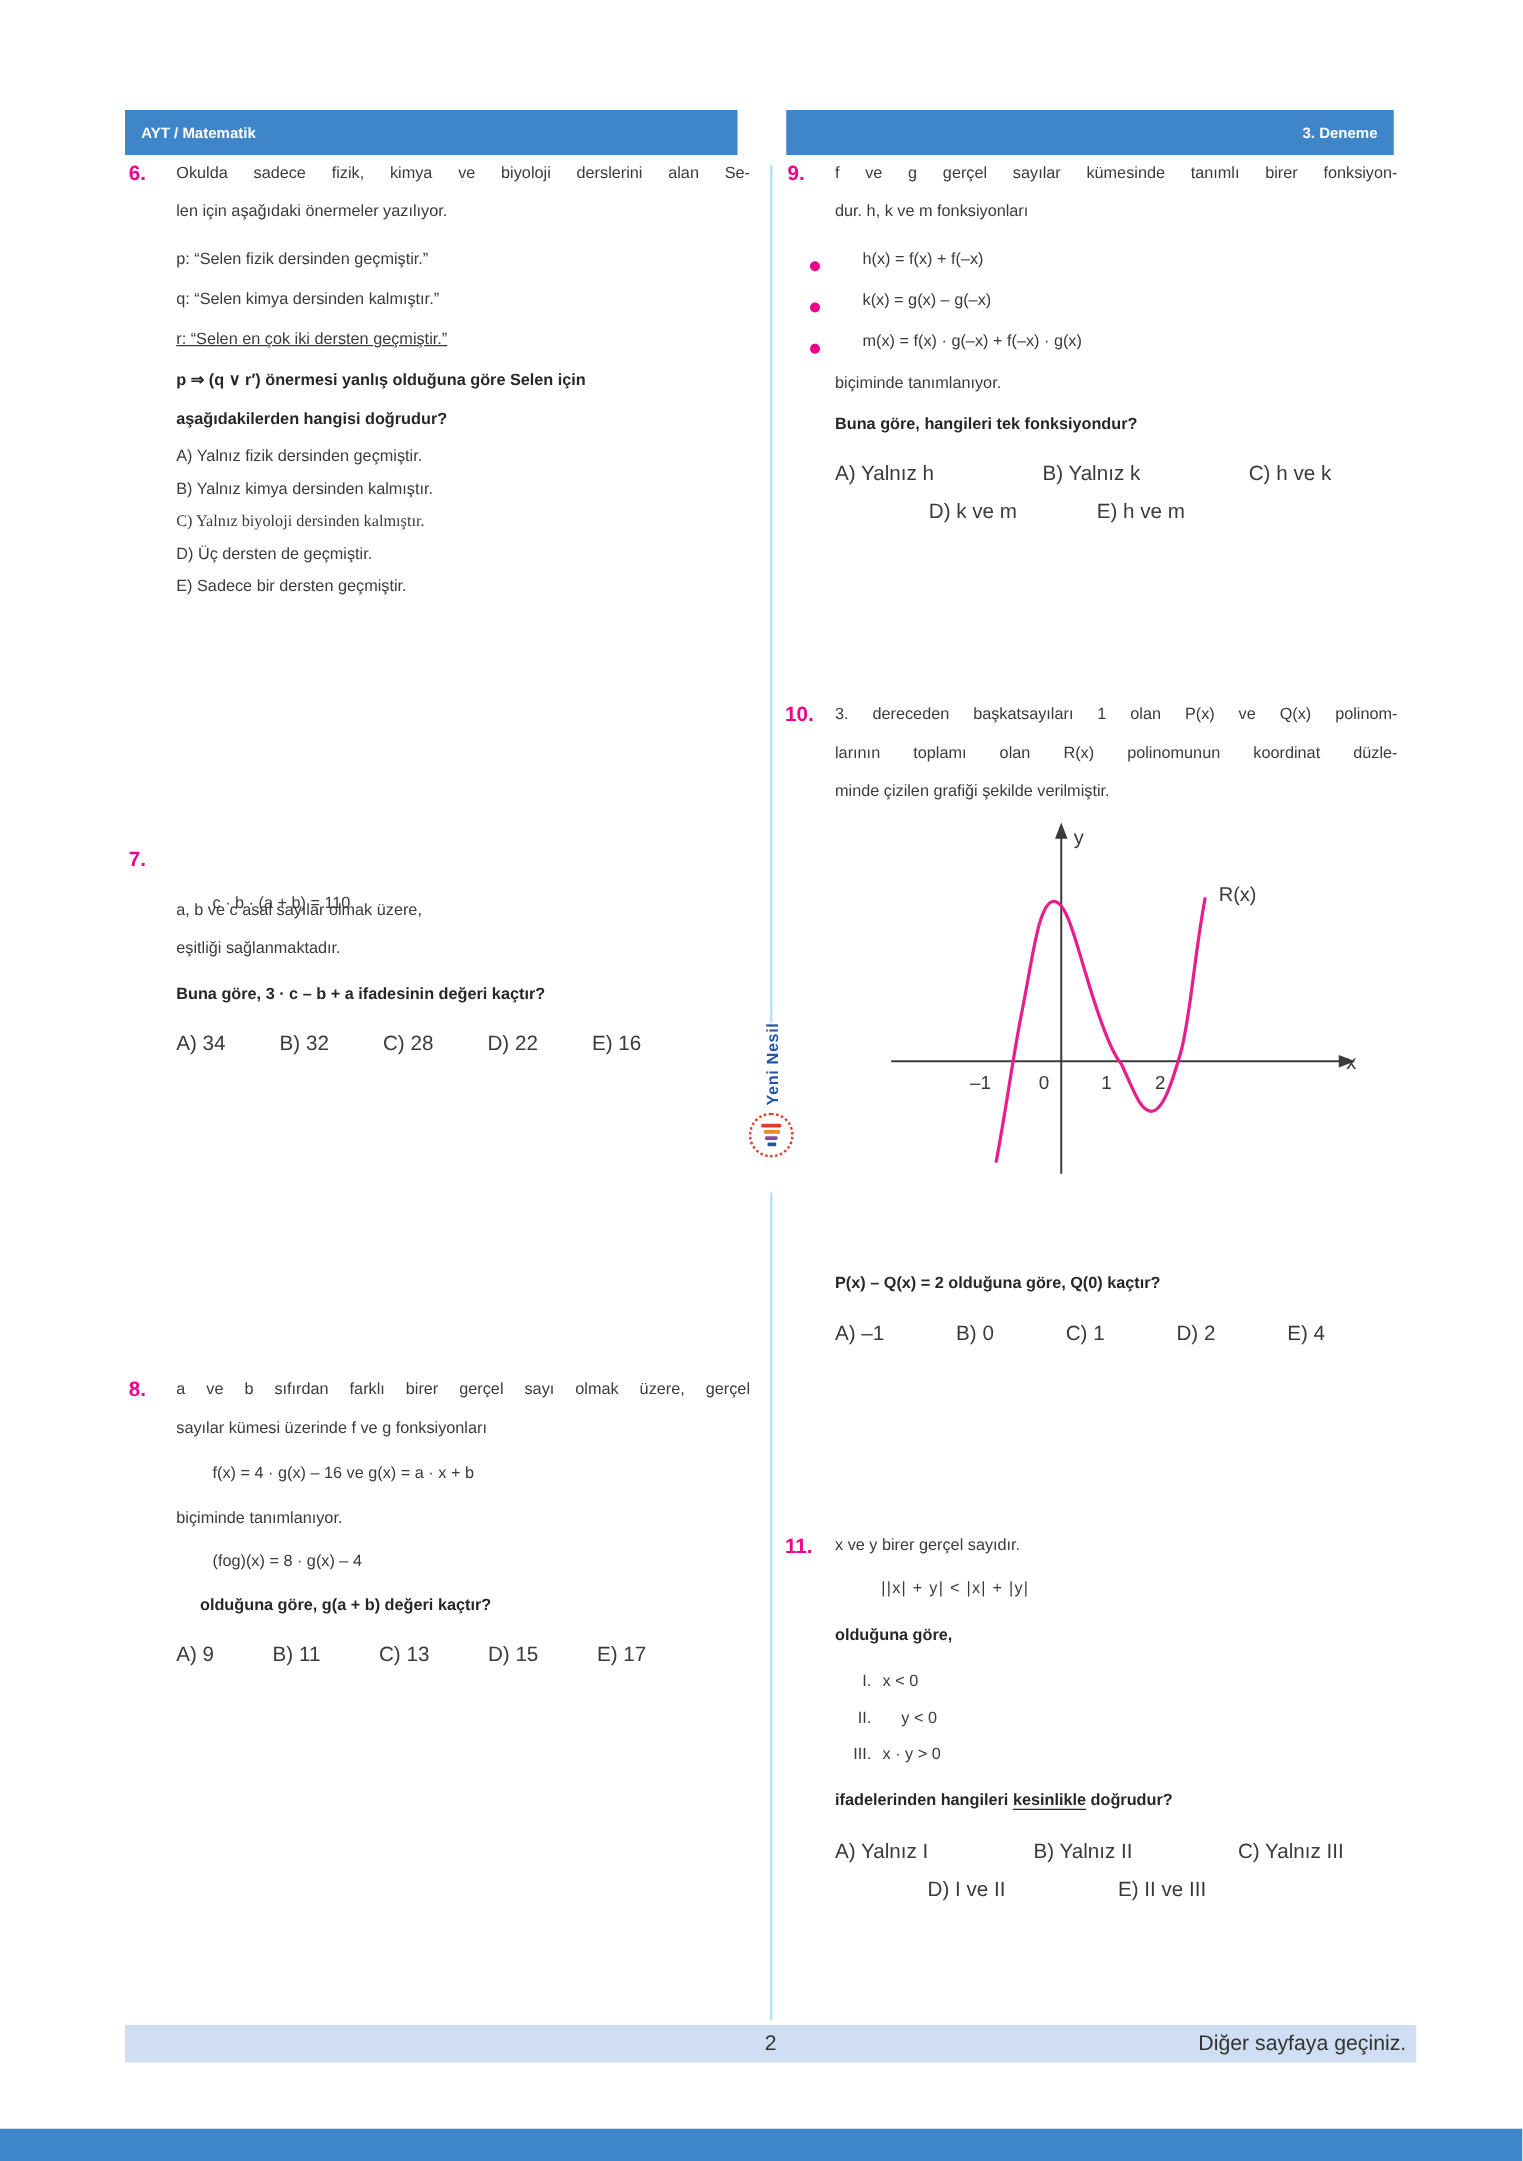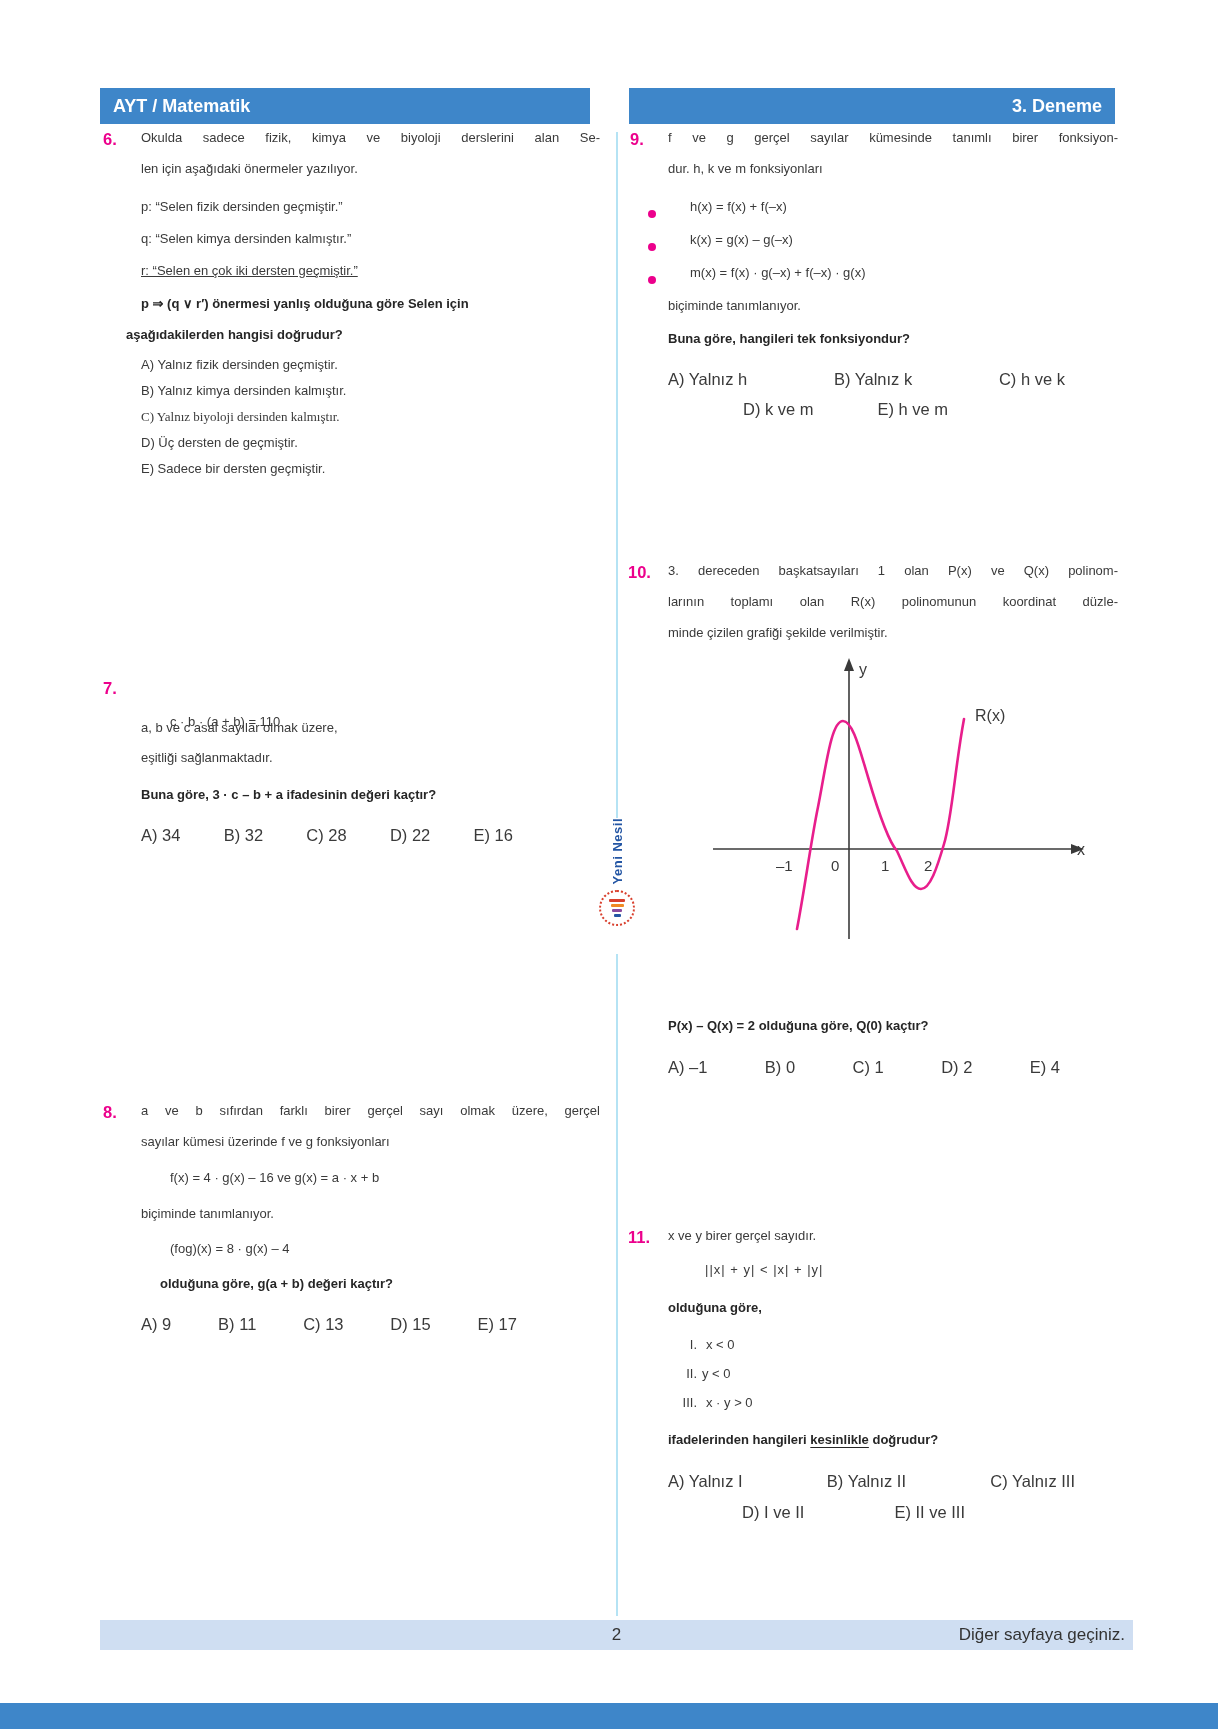--- a/index.html
+++ b/index.html
@@ -3,21 +3,21 @@
 <meta charset="utf-8">
 <style>
   html,body { margin:0; padding:0; }
   body {
     width:1218px; height:1729px; position:relative; background:#ffffff;
     font-family:"Liberation Sans", sans-serif; color:#3a3a3a;
     -webkit-font-smoothing:antialiased;
   }
   .abs { position:absolute; }
   .bar {
-    background:#3e86c9; color:#ffffff; font-weight:bold; font-size:18px;
+    background:#3e86c9; color:#ffffff; font-weight:bold; font-size:12px;
     height:36px; line-height:36px; box-sizing:border-box;
   }
   .txt  { font-size:13px; line-height:1.3; white-space:nowrap; }
   .just { white-space:normal; text-align:justify; text-align-last:justify; }
   .bold { font-weight:bold; color:#262626; }
   .qnum { color:#ec008c; font-weight:bold; font-size:16.5px; }
   .opt-row { display:flex; justify-content:space-between; font-size:16.5px; }
   .dot { width:8px; height:8px; border-radius:50%; background:#ec008c; display:inline-block; }
   .u { text-decoration:underline; text-underline-offset:3px; }
   .divider { width:2px; background:#b5e3f4; }
@@ -56,21 +56,21 @@
   </div>
 </div>
 
 <div class="abs qnum" style="left:103px; top:130px;">6.</div>
 <div class="abs txt just" style="left:141px; top:130px; width:459px;">Okulda sadece fizik, kimya ve biyoloji derslerini alan Se-</div>
 <div class="abs txt" style="left:141px; top:161px;">len için aşağıdaki önermeler yazılıyor.</div>
 <div class="abs txt" style="left:141px; top:199px;">p: “Selen fizik dersinden geçmiştir.”</div>
 <div class="abs txt" style="left:141px; top:231px;">q: “Selen kimya dersinden kalmıştır.”</div>
 <div class="abs txt" style="left:141px; top:263px;text-decoration:underline;">r: “Selen en çok iki dersten geçmiştir.”</div>
 <div class="abs txt bold" style="left:141px; top:296px;">p ⇒ (q ∨ r′) önermesi yanlış olduğuna göre Selen için</div>
-<div class="abs txt bold" style="left:126px; top:327px;">aşağıdakilerden hangisi doğrudur?</div>
+<div class="abs txt bold" style="left:141px; top:327px;">aşağıdakilerden hangisi doğrudur?</div>
 <div class="abs txt" style="left:141px; top:357px;">A)  Yalnız fizik dersinden geçmiştir.</div>
 <div class="abs txt" style="left:141px; top:383px;">B)  Yalnız kimya dersinden kalmıştır.</div>
 <div class="abs txt" style="left:141px; top:409px;font-family:Liberation Serif, serif;">C)  Yalnız biyoloji dersinden kalmıştır.</div>
 <div class="abs txt" style="left:141px; top:435px;">D)  Üç dersten de geçmiştir.</div>
 <div class="abs txt" style="left:141px; top:461px;">E)  Sadece bir dersten geçmiştir.</div>
 
 <div class="abs qnum" style="left:103px; top:679px;">7.</div>
 <div class="abs txt" style="left:141px; top:679px;margin-top:41px;">a, b ve c asal sayılar olmak üzere,</div>
 <div class="abs txt" style="left:170px; top:714px;">c · b · (a + b) = 110</div>
 <div class="abs txt" style="left:141px; top:750px;">eşitliği sağlanmaktadır.</div>
@@ -163,21 +163,21 @@
 
 <div class="abs qnum" style="left:628px; top:1228px;">11.</div>
 <div class="abs txt" style="left:668px; top:1228px;">x ve y birer gerçel sayıdır.</div>
 <div class="abs txt" style="left:705px; top:1262px; letter-spacing:1px;">||x| + y| &lt; |x| + |y|</div>
 <div class="abs txt bold" style="left:668px; top:1300px;">olduğuna göre,</div>
 
 <div class="abs txt" style="left:660px; top:1337px;">
   <span style="display:inline-block; width:37px; text-align:right;">I.</span><span style="margin-left:9px;">x &lt; 0</span>
 </div>
 <div class="abs txt" style="left:660px; top:1366px;">
-  <span style="display:inline-block; width:37px; text-align:right;">II.</span><span style="margin-left:5px;text-align:right;">y &lt; 0</span>
+  <span style="display:inline-block; width:37px; text-align:right;">II.</span><span style="margin-left:24px;text-align:right;">y &lt; 0</span>
 </div>
 <div class="abs txt" style="left:660px; top:1395px;">
   <span style="display:inline-block; width:37px; text-align:right;">III.</span><span style="margin-left:9px;">x · y &gt; 0</span>
 </div>
 
 <div class="abs txt bold" style="left:668px; top:1432px;"><span>ifadelerinden hangileri </span><span class="u">kesinlikle</span><span> doğrudur?</span></div>
 
 <div class="abs opt-row" style="left:668px; top:1472px; width:407px;">
   <span>A) Yalnız I</span>
   <span>B) Yalnız II</span>

